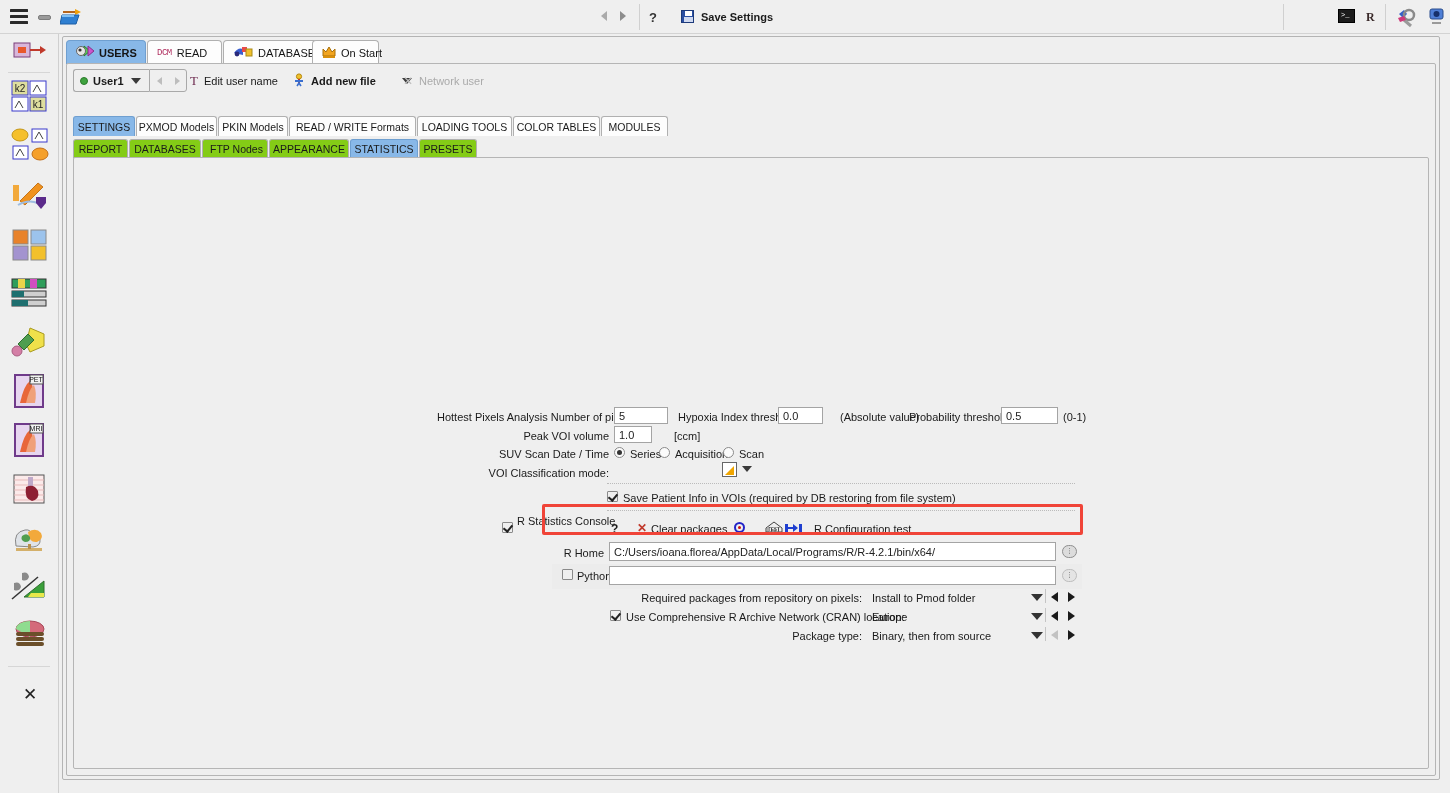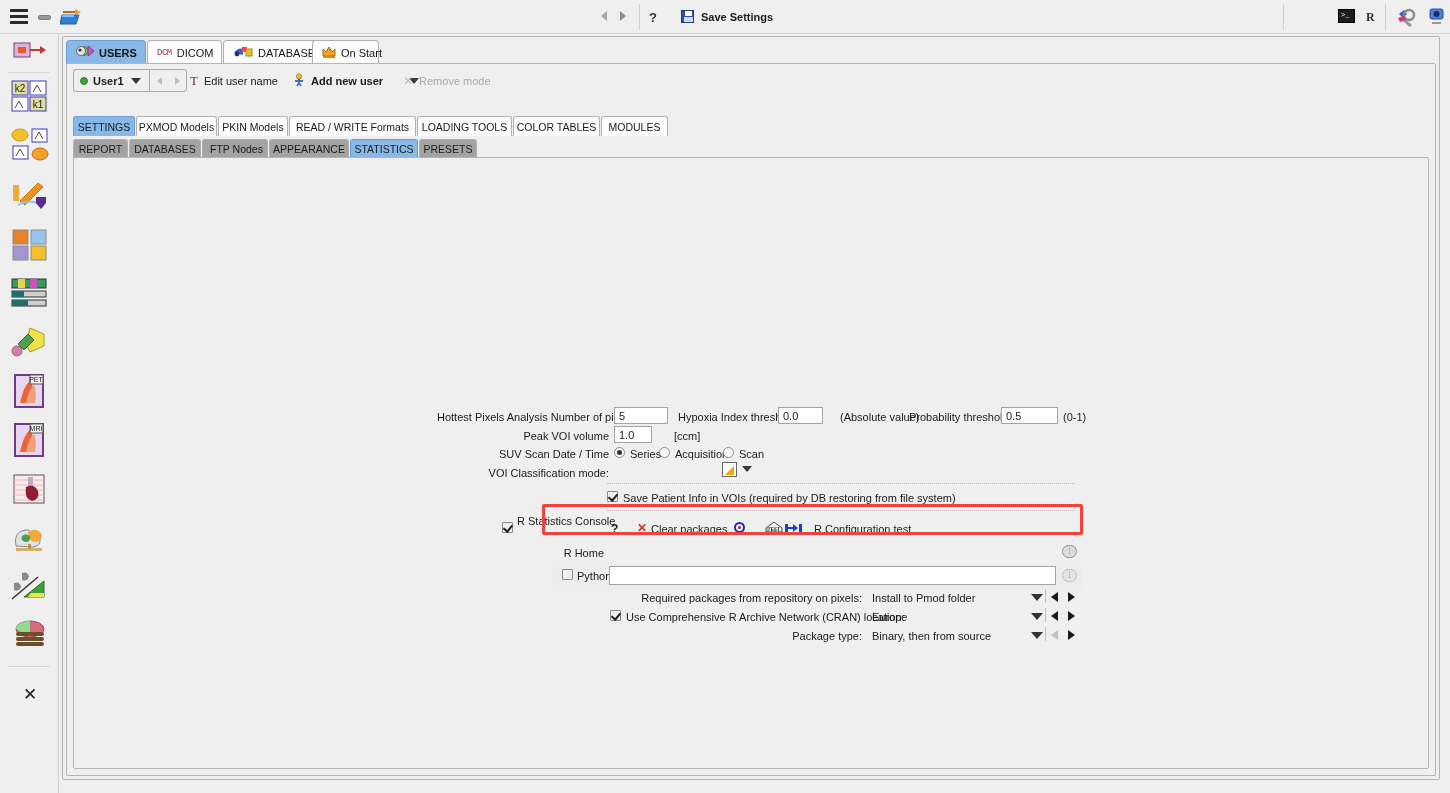--- a/index.html
+++ b/index.html
@@ -116,21 +116,21 @@
   .tab2 {
     position:absolute; top:0; height:20px; background:#fdfdfd;
     border:1px solid #b0b0b0; border-bottom:none; border-radius:3px 3px 0 0;
     display:flex; align-items:center; padding:0 10px; font-size:10.5px; cursor:pointer; white-space:nowrap;
   }
   .tab2.sel { background:#88b8e8; border-color:#6f9fd0; }
 
   
   #tabs3 { position:absolute; left:6px; top:75px; height:19px;}
   .tab3 {
-    position:absolute; top:0; height:19px; background:#a3a3a3;
+    position:absolute; top:0; height:19px; background:#84cc16;
     border:1px solid #b0b0b0; border-bottom:none; border-radius:3px 3px 0 0;
     display:flex; align-items:center; padding:0 7px; font-size:10.5px; cursor:pointer; white-space:nowrap;
   }
   .tab3.sel { background:#88b8e8; border-color:#6f9fd0; }
 
   
   #card {
     position:absolute; left:6px; top:93px; right:6px; bottom:6px;
     background:#efefef; border:1px solid #b5b5b5; border-radius:2px;
   }
@@ -387,21 +387,21 @@
             <path d="M12 1 l6 5 l-6 5 z" fill="#cc55cc" stroke="#883388"></path>
             <circle cx="5" cy="6" r="4.5" fill="#e6e6e6" stroke="#666"></circle>
             <circle cx="4" cy="5" r="1.6" fill="#333"></circle>
           </svg>
         </span>
         <span class="tlabel">USERS</span>
       </div>
 
       <div class="tab" style="left:81px; width:75px;">
         <span style="font-family:'Liberation Mono',monospace;font-size:9px;color:#b03060;letter-spacing:-.5px;">DCM</span>
-        <span class="tlabel">DICOM</span>
+        <span class="tlabel">READ</span>
       </div>
 
       <div class="tab" style="left:157px; width:95px;">
         <span>
           <svg width="20" height="13" viewBox="0 0 20 13">
             <path d="M1 8 q4 -6 9 -4 l0 6 z" fill="#3a5fd0"></path>
             <rect x="9" y="2" width="5" height="5" fill="#e84a4a"></rect>
             <rect x="13" y="4" width="6" height="7" fill="#f0c02b" stroke="#a88a18"></rect>
             <circle cx="4" cy="9" r="2.4" fill="#2a2a7a"></circle>
           </svg>
@@ -440,27 +440,27 @@
 
         <div class="tbtn bold" style="left:220px;">
           <span>
             <svg width="12" height="14" viewBox="0 0 12 14">
               <circle cx="6" cy="3.5" r="2.6" fill="#f0c02b" stroke="#b3860e"></circle>
               <path d="M6 6 v5" stroke="#c0392b" stroke-width="2"></path>
               <path d="M2 8 h8" stroke="#3a6fd0" stroke-width="2"></path>
               <path d="M4 13 l2 -3 l2 3" stroke="#3a6fd0" stroke-width="1.6" fill="none"></path>
             </svg>
           </span>
-          <span>Add new user</span>
+          <span>Add new file</span>
           <span class="caret-dn" style="margin-left:20px;"></span>
         </div>
 
         <div class="tbtn disabled" style="left:330px;">
           <span style="font-size:12px;color:#bdbdbd;">✕</span>
-          <span>Remove mode</span>
+          <span>Network user</span>
         </div>
       </div>
 
 
       <div id="tabs2">
         <div class="tab2 sel" style="left:0px;width:62px;justify-content:center;">
           <span>SETTINGS</span>
           </div>
         <div class="tab2" style="left:63px;width:81px;justify-content:center;">
           <span>PXMOD Models</span>
@@ -552,20 +552,21 @@
             <text x="10" y="11" font-size="4.5" text-anchor="middle" fill="#222" font-family="Liberation Sans">TEST</text>
             <rect x="21" y="4" width="3" height="8" fill="#1f3fd0"></rect>
             <path d="M24 8 h5" stroke="#1f3fd0" stroke-width="2"></path>
             <path d="M29 4 l5 4 l-5 4 z" fill="#1f3fd0"></path>
             <rect x="35" y="4" width="3" height="8" fill="#1f3fd0"></rect>
           </svg>
         </span>
         <div class="lbl" style="left:740px; top:365px;">R Configuration test</div>
 
         <div class="lbl" style="left:470px; top:389px; width:60px; text-align:right;">R Home</div>
+        <input class="inp" style="left: 535px; top: 384px; width: 447px; height: 19px;" value="C:/Users/ioana.florea/AppData/Local/Programs/R/R-4.2.1/bin/x64/">
         <span class="field-btn" style="left:988px; top:387px;">
             <span>⋮</span>
           </span>
 
         <div class="pyrow-bg" style="left:478px; top:406px; width:530px; height:25px;"></div>
         <span class="chk" style="position:absolute;left:488px; top:411px;"></span>
         <div class="lbl" style="left:503px; top:412px;">Python</div>
         <input class="inp" style="left: 535px; top: 408px; width: 447px; height: 19px;" value="">
         <span class="field-btn dim" style="left:988px; top:411px;">
             <span>⋮</span>

